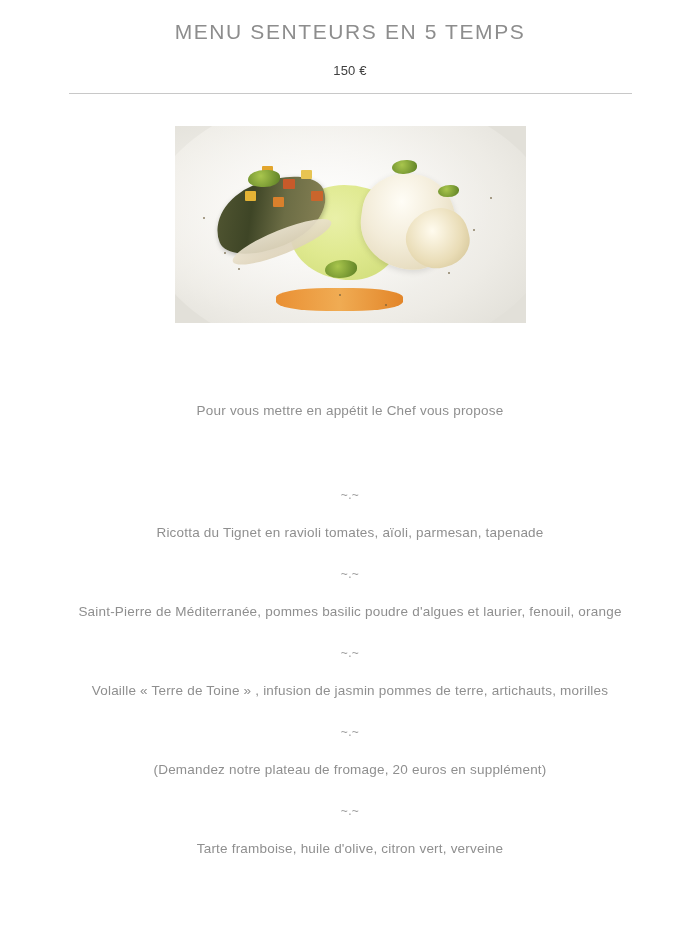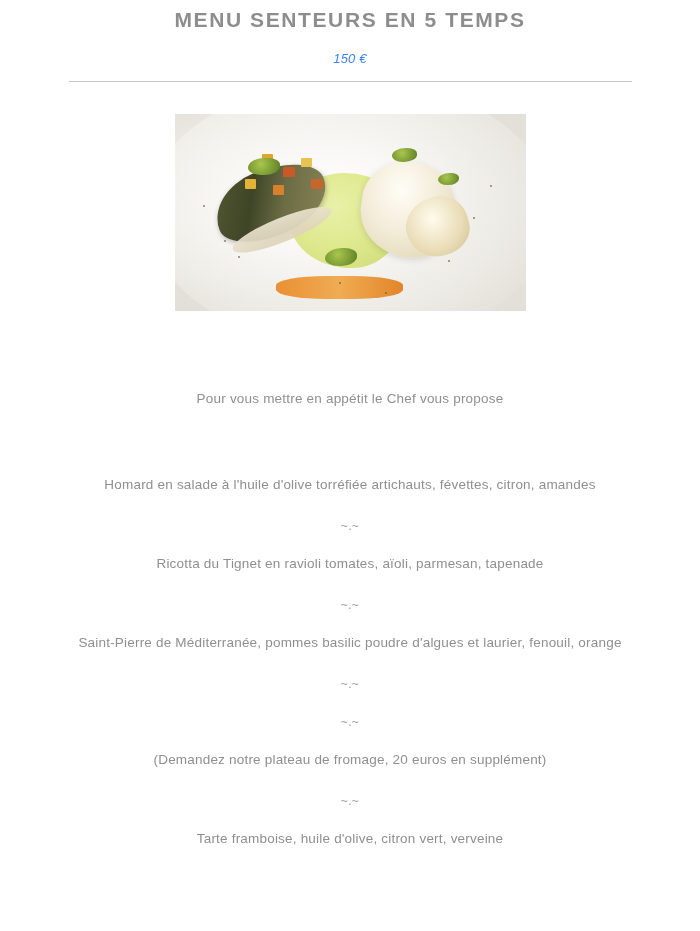--- a/index.html
+++ b/index.html
@@ -22,30 +22,29 @@
     padding: 0;
   }
   .header {
     text-align: center;
     padding-top: 6px;
   }
   .menu-title {
     font-size: 21px;
     letter-spacing: 1.6px;
     color: #8d8d8d;
-    font-weight: 700;
-    margin: 0;
+    font-weight: 400;
+    margin: 12px;
     line-height: 1.3;
   }
   .menu-price {
     font-size: 13px;
-    color: #3b82f6;
+    color: #404040;
     margin-top: 18px;
     letter-spacing: 0.2px;
-    font-style: italic;
   }
   .divider {
     width: 563px;
     height: 1px;
     background: #c8c8c8;
     margin: 15px auto 0 auto;
   }
   .hero-wrap {
     text-align: center;
     margin-top: 32px;
@@ -240,25 +239,25 @@
       <div class="speck" style="left:90%;top:36%"></div>
       <div class="speck" style="left:60%;top:90%"></div>
       <div class="speck" style="left:8%;top:46%"></div>
     </div>
   </div>
 
 
   <div class="intro">Pour vous mettre en appétit le Chef vous propose</div>
 
   <div class="courses">
-    <div class="course">Homard en salade à l'huile d'olive torréfiée artichauts, févettes, citron, amandes</div>
     <div class="sep">~.~</div>
     <div class="course">Ricotta du Tignet en ravioli tomates, aïoli, parmesan, tapenade</div>
     <div class="sep">~.~</div>
     <div class="course">Saint-Pierre de Méditerranée, pommes basilic poudre d'algues et laurier, fenouil, orange</div>
     <div class="sep">~.~</div>
+    <div class="course">Volaille « Terre de Toine » , infusion de jasmin pommes de terre, artichauts, morilles</div>
     <div class="sep">~.~</div>
     <div class="course">(Demandez notre plateau de fromage, 20 euros en supplément)</div>
     <div class="sep">~.~</div>
     <div class="course">Tarte framboise, huile d'olive, citron vert, verveine</div>
   </div>
 
 </div>
 
 </body></html>

